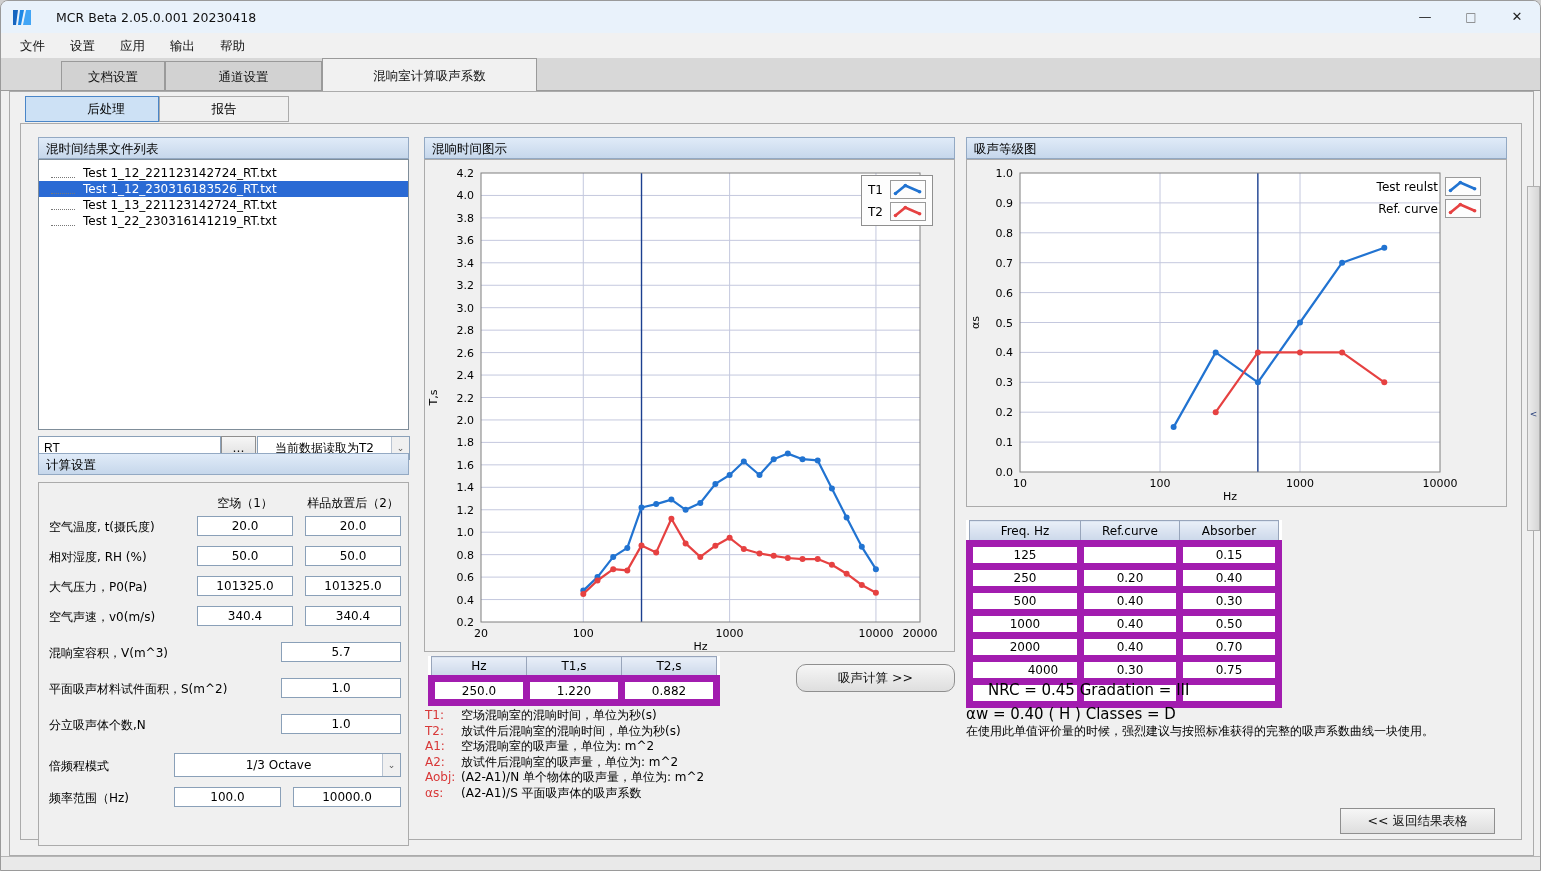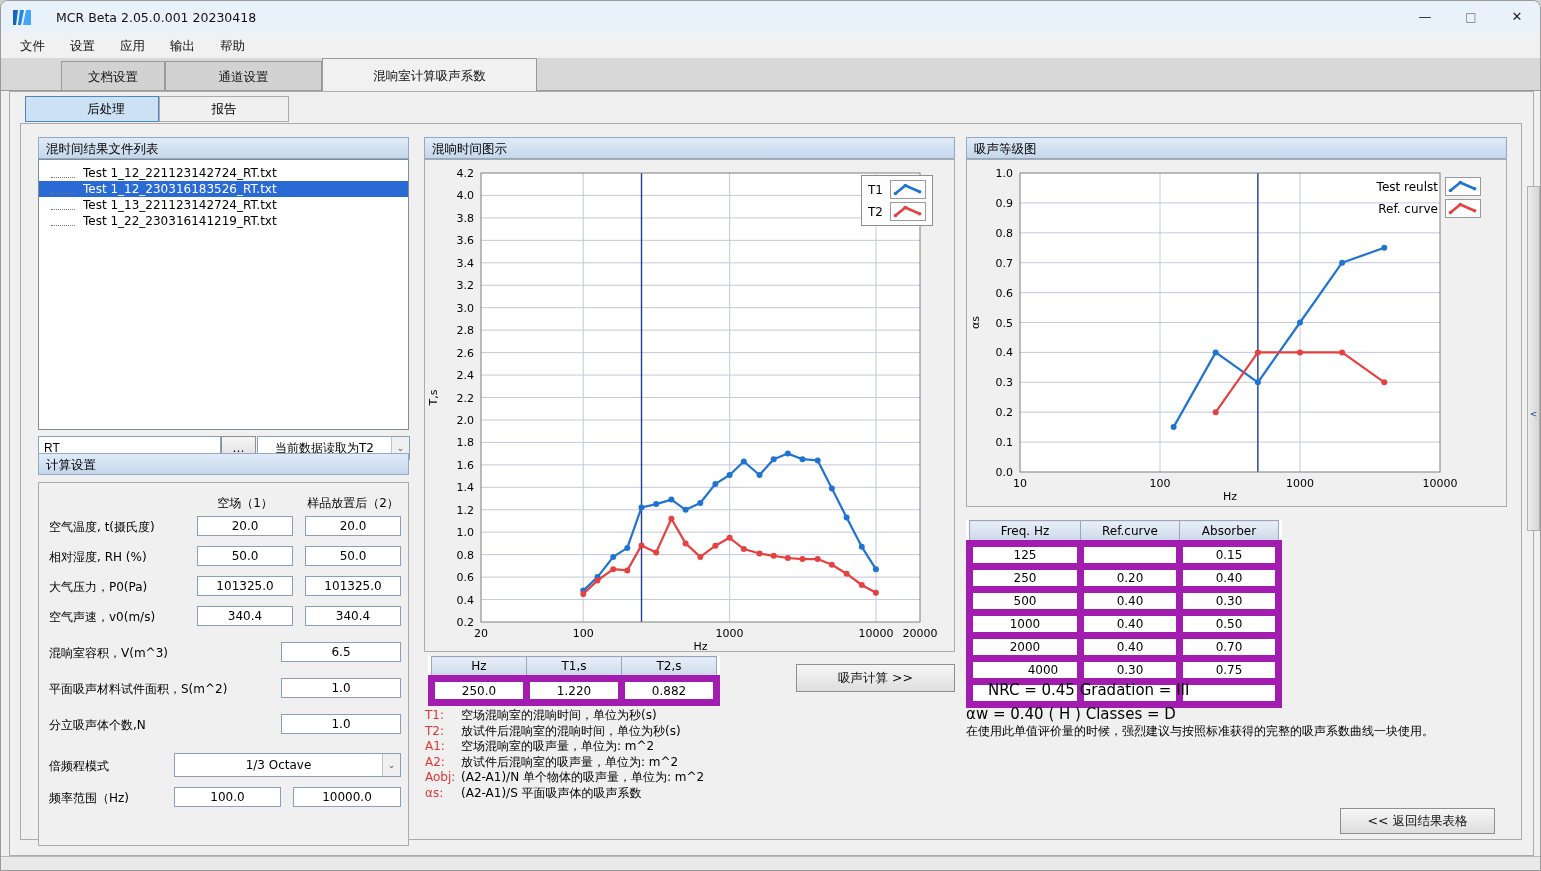--- a/index.html
+++ b/index.html
@@ -148,21 +148,21 @@
 
         <span class="lbl" style="left:10px;top:96px;text-align:center;">大气压力，P0(Pa)</span>
         <div class="field" style="left:158px;top:93px;width:96px;">101325.0</div>
         <div class="field" style="left:266px;top:93px;width:96px;">101325.0</div>
 
         <span class="lbl" style="left:10px;top:126px;">空气声速，v0(m/s)</span>
         <div class="field" style="left:158px;top:123px;width:96px;">340.4</div>
         <div class="field" style="left:266px;top:123px;width:96px;">340.4</div>
 
         <span class="lbl" style="left:10px;top:162px;">混响室容积，V(m^3)</span>
-        <div class="field" style="left:242px;top:159px;width:120px;">6.5</div>
+        <div class="field" style="left:242px;top:159px;width:120px;">5.7</div>
 
         <span class="lbl" style="left:10px;top:198px;">平面吸声材料试件面积，S(m^2)</span>
         <div class="field" style="left:242px;top:195px;width:120px;">1.0</div>
 
         <span class="lbl" style="left:10px;top:234px;">分立吸声体个数,N</span>
         <div class="field" style="left:242px;top:231px;width:120px;">1.0</div>
 
         <span class="lbl" style="left:10px;top:275px;">倍频程模式</span>
         <div class="combo" style="left:135px;top:270px;width:227px;height:24px;">
           <span class="val">1/3 Octave</span>
@@ -307,21 +307,21 @@
           </tr>
           <tr>
             <td style="height:17px;">250.0</td>
             <td>1.220</td>
             <td>0.882</td>
           </tr>
         </tbody>
           </table>
       </div>
 
-      <div class="btn" style="left:775px;top:540px;width:159px;height:28px;line-height:26px;">吸声计算 &gt;&gt;</div>
+      <div class="btn" style="left:775px;top:540px;width:159px;height:28px;line-height:26px;border-radius:10px;">吸声计算 &gt;&gt;</div>
 
       <div class="defs" style="left:404px;top:584px;">
         <div><span class="term">T1:</span><span>空场混响室的混响时间，单位为秒(s)</span></div>
         <div><span class="term">T2:</span><span>放试件后混响室的混响时间，单位为秒(s)</span></div>
         <div><span class="term">A1:</span><span>空场混响室的吸声量，单位为: m^2</span></div>
         <div><span class="term">A2:</span><span>放试件后混响室的吸声量，单位为: m^2</span></div>
         <div><span class="term">Aobj:</span><span>(A2-A1)/N 单个物体的吸声量，单位为: m^2</span></div>
         <div><span class="term">αs:</span><span>(A2-A1)/S  平面吸声体的吸声系数</span></div>
       </div>
 

